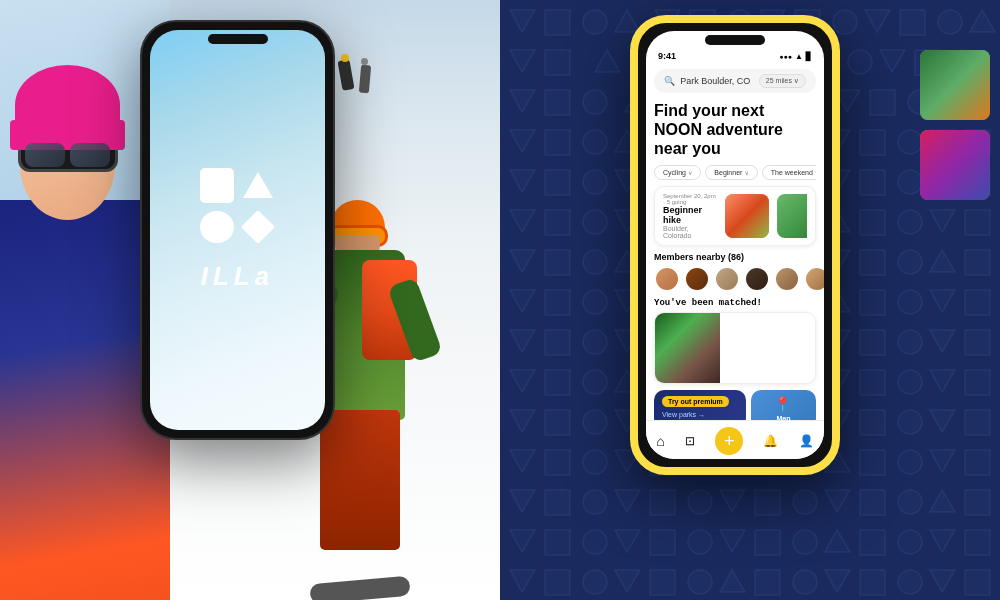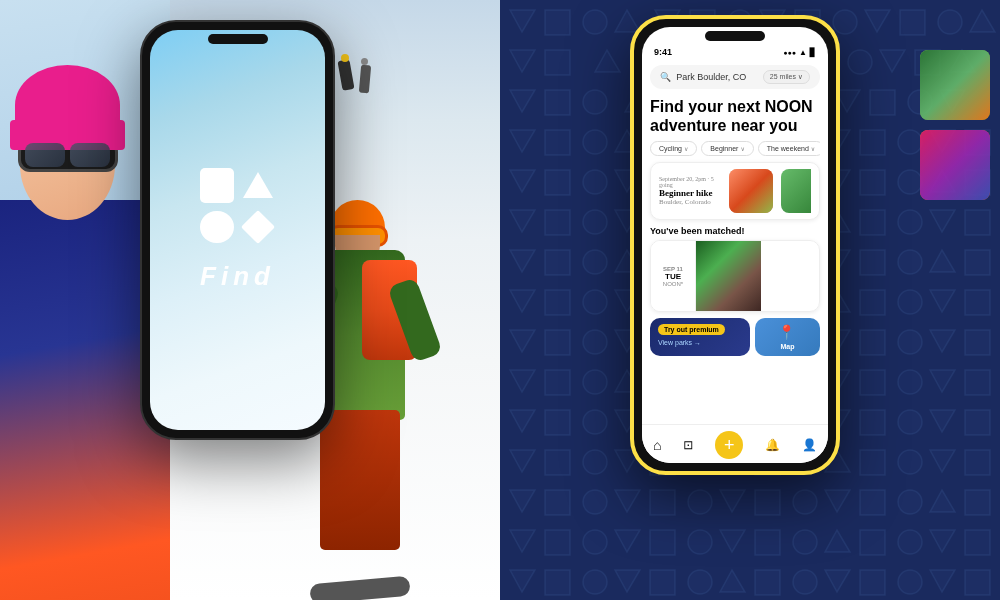--- a/index.html
+++ b/index.html
@@ -92,21 +92,21 @@
 
     
     .phone-right {
       position: absolute;
       left: 130px;
       top: 15px;
       width: 210px;
       height: 460px;
       background: #111;
       border-radius: 36px;
-      border: 4px solid #fde047;
+      border: 8px solid #fde047;
       overflow: hidden;
       box-shadow: 0 20px 60px rgba(0,0,0,0.6);
       z-index: 10;
     }
 
     .phone-right-inner {
       position: absolute;
       inset: 8px;
       background: #ffffff;
       border-radius: 28px;
@@ -215,21 +215,21 @@
       border: 1px solid #eee;
       border-radius: 10px;
       padding: 6px 8px;
       display: flex;
       align-items: center;
       gap: 8px;
       box-shadow: 0 1px 4px rgba(0,0,0,0.08);
       flex-shrink: 0;
     }
 
-    .event-info { flex: 1; font-family: Liberation Serif, serif; }
+    .event-info { flex: 1; }
     .event-date { font-size: 6px; color: #888; }
     .event-title { font-size: 9px; font-weight: 700; color: #000; }
     .event-location { font-size: 7px; color: #888; }
 
     .event-photo {
       width: 44px;
       height: 44px;
       border-radius: 8px;
       background: linear-gradient(135deg, #e8a87c, #c4573f);
       overflow: hidden;
@@ -251,21 +251,21 @@
     }
 
     .avatar-1 { background: linear-gradient(135deg, #d4956a, #b5703f); }
     .avatar-2 { background: linear-gradient(135deg, #8b4513, #5a2d0c); }
     .avatar-3 { background: linear-gradient(135deg, #c0a882, #9a7a5a); }
     .avatar-4 { background: linear-gradient(135deg, #4a3728, #2d1f15); }
     .avatar-5 { background: linear-gradient(135deg, #b8956a, #8a6040); }
     .avatar-6 { background: linear-gradient(135deg, #d4a574, #a07040); }
 
     
-    .matched-section { flex-shrink: 0; }
+    .matched-section { flex-shrink: 0; font-family: Liberation Mono, monospace; }
 
     .matched-card {
       border: 1px solid #eee;
       border-radius: 10px;
       overflow: hidden;
       box-shadow: 0 1px 4px rgba(0,0,0,0.08);
     }
 
     .matched-card-inner {
       display: flex;
@@ -450,21 +450,21 @@
           <div style="display:flex;align-items:center;justify-content:center;">
             <div style="width:0;height:0;border-left:15px solid transparent;border-right:15px solid transparent;border-bottom:26px solid white;"></div>
           </div>
 
           <div style="background:white;border-radius:50%;"></div>
 
           <div style="display:flex;align-items:center;justify-content:center;">
             <div style="width:24px;height:24px;background:white;transform:rotate(45deg);border-radius:2px;"></div>
           </div>
         </div>
-        <div style="color:white;font-size:26px;font-weight:900;letter-spacing:5px;font-style:italic;">Find</div>
+        <div style="color:white;font-size:26px;font-weight:900;letter-spacing:5px;font-style:italic;">ILLa</div>
       </div>
     </div>
   </div>
 
   <div style="position:absolute;right:70px;bottom:0;width:140px;height:420px;z-index:6;">
 
     <div style="position:absolute;top:20px;left:40px;width:55px;height:55px;background:#ff6f00;border-radius:50%;"></div>
 
     <div style="position:absolute;top:45px;left:38px;width:60px;height:22px;background:#ff8f00;border-radius:10px;border:3px solid #e65100;"></div>
 
@@ -763,31 +763,37 @@
 
           <div class="event-photo">
             <div style="width:100%;height:100%;background:linear-gradient(135deg,#ff8a65,#d84315,#8bc34a);opacity:0.9;"></div>
           </div>
 
           <div style="width:30px;flex-shrink:0;overflow:hidden;">
             <div style="width:44px;height:44px;border-radius:8px;background:linear-gradient(135deg,#66bb6a,#2e7d32);"></div>
           </div>
         </div>
 
+        <div class="members-section">
+          <div class="section-title">Members nearby (86)</div>
+          <div class="member-avatars">
+            <div class="avatar-circle avatar-1"></div>
+            <div class="avatar-circle avatar-2"></div>
+            <div class="avatar-circle avatar-3"></div>
+            <div class="avatar-circle avatar-4"></div>
+            <div class="avatar-circle avatar-5"></div>
+            <div class="avatar-circle avatar-6"></div>
+          </div>
+        </div>
 
         <div class="matched-section">
           <div class="section-title">You've been matched!</div>
           <div class="matched-card">
             <div class="matched-card-inner">
 
-              <div class="matched-date-block">
-                <div class="date-month">SEP 11</div>
-                <div class="date-day">TUE</div>
-                <div class="date-time">NOON*</div>
-              </div>
 
 
               <div class="matched-photo">
 
                 <div style="width:100%;height:100%;background:linear-gradient(135deg,#1b5e20,#4caf50,#795548,#3e2723);"></div>
 
               </div>
             </div>
           </div>
         </div>

